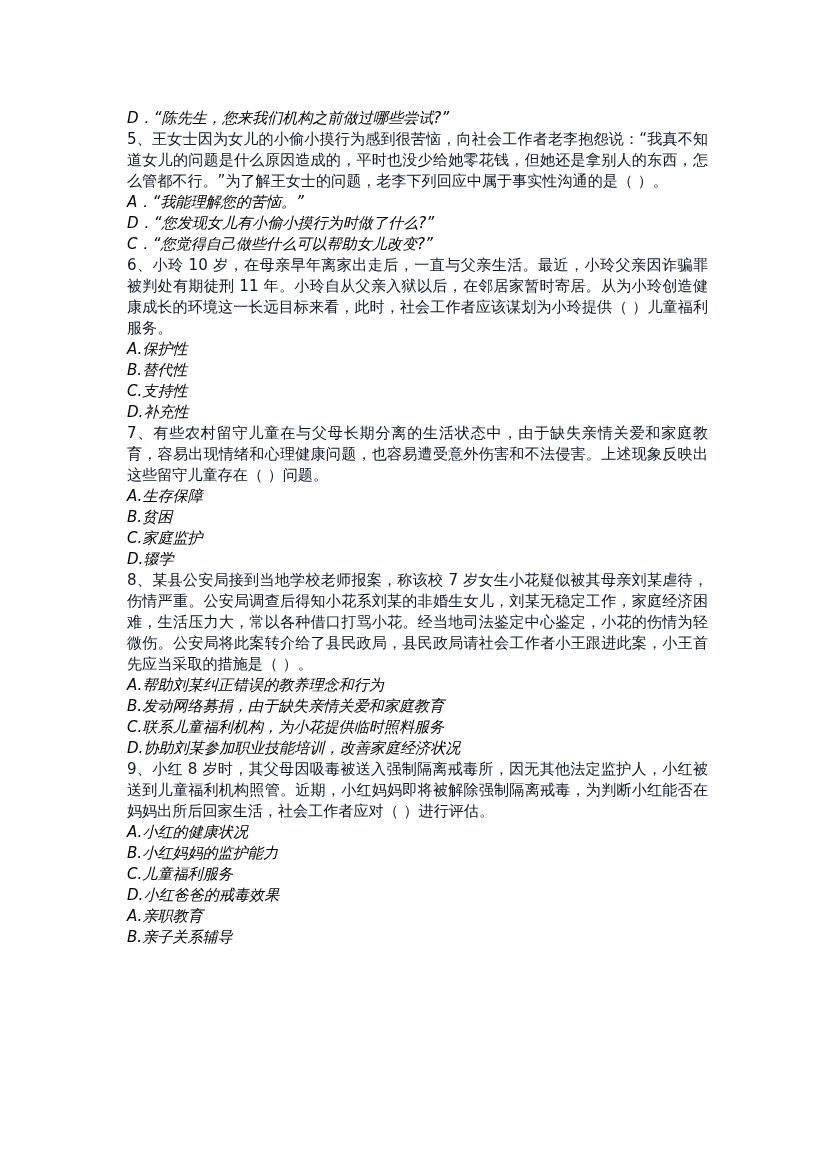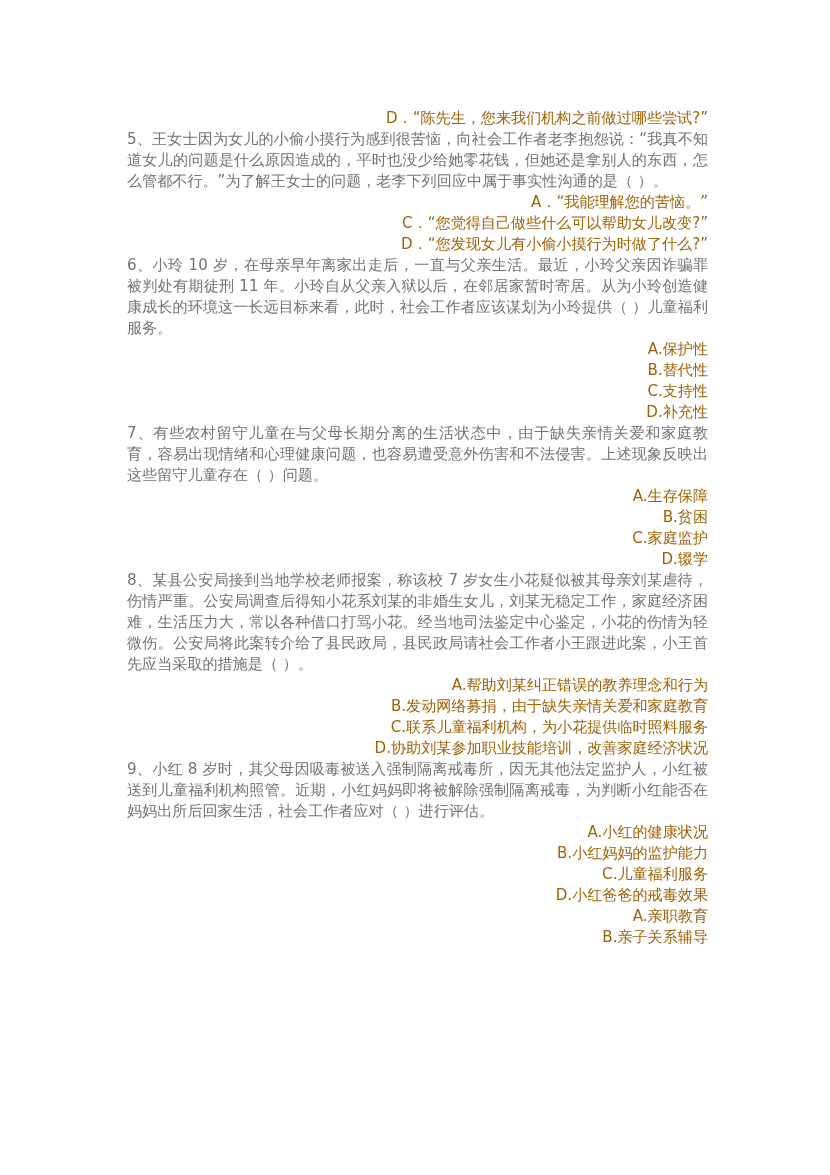--- a/index.html
+++ b/index.html
@@ -32,52 +32,53 @@
   .q-para {
     margin: 0;
     padding: 0;
     font-size: 15.1px;
     line-height: 21px;
     text-align: justify;
     text-justify: inter-character;
     text-align-last: left;
     letter-spacing: 0;
     word-spacing: 0;
-    color: #737373;
+    color: #0f172a;
   }
 
   
   .q-option {
     margin: 0;
     padding: 0;
     font-size: 15.1px;
     line-height: 21px;
-    text-align: right;
+    text-align: left;
     white-space: nowrap;
-    color: #a16207;
+    color: #000000;
+    font-style: italic;
   }
 
   
   .q-para, .q-option {
     font-family: "DejaVu Sans", "Liberation Sans", "DejaVu Serif", serif;
   }
 </style>
 </head>
 <body>
 
 <div id="page">
   <div class="doc-body">
 
     <div class="q-option">D．“陈先生，您来我们机构之前做过哪些尝试?”</div>
 
     <div>
       <div class="q-para">5、王女士因为女儿的小偷小摸行为感到很苦恼，向社会工作者老李抱怨说：“我真不知道女儿的问题是什么原因造成的，平时也没少给她零花钱，但她还是拿别人的东西，怎么管都不行。”为了解王女士的问题，老李下列回应中属于事实性沟通的是（  ）。</div>
       <div class="q-option">A．“我能理解您的苦恼。”</div>
+      <div class="q-option">D．“您发现女儿有小偷小摸行为时做了什么?”</div>
       <div class="q-option">C．“您觉得自己做些什么可以帮助女儿改变?”</div>
-      <div class="q-option">D．“您发现女儿有小偷小摸行为时做了什么?”</div>
     </div>
 
     <div>
       <div class="q-para">6、小玲 10 岁，在母亲早年离家出走后，一直与父亲生活。最近，小玲父亲因诈骗罪被判处有期徒刑 11 年。小玲自从父亲入狱以后，在邻居家暂时寄居。从为小玲创造健康成长的环境这一长远目标来看，此时，社会工作者应该谋划为小玲提供（  ）儿童福利服务。</div>
       <div class="q-option">A.保护性</div>
       <div class="q-option">B.替代性</div>
       <div class="q-option">C.支持性</div>
       <div class="q-option">D.补充性</div>
     </div>
 

